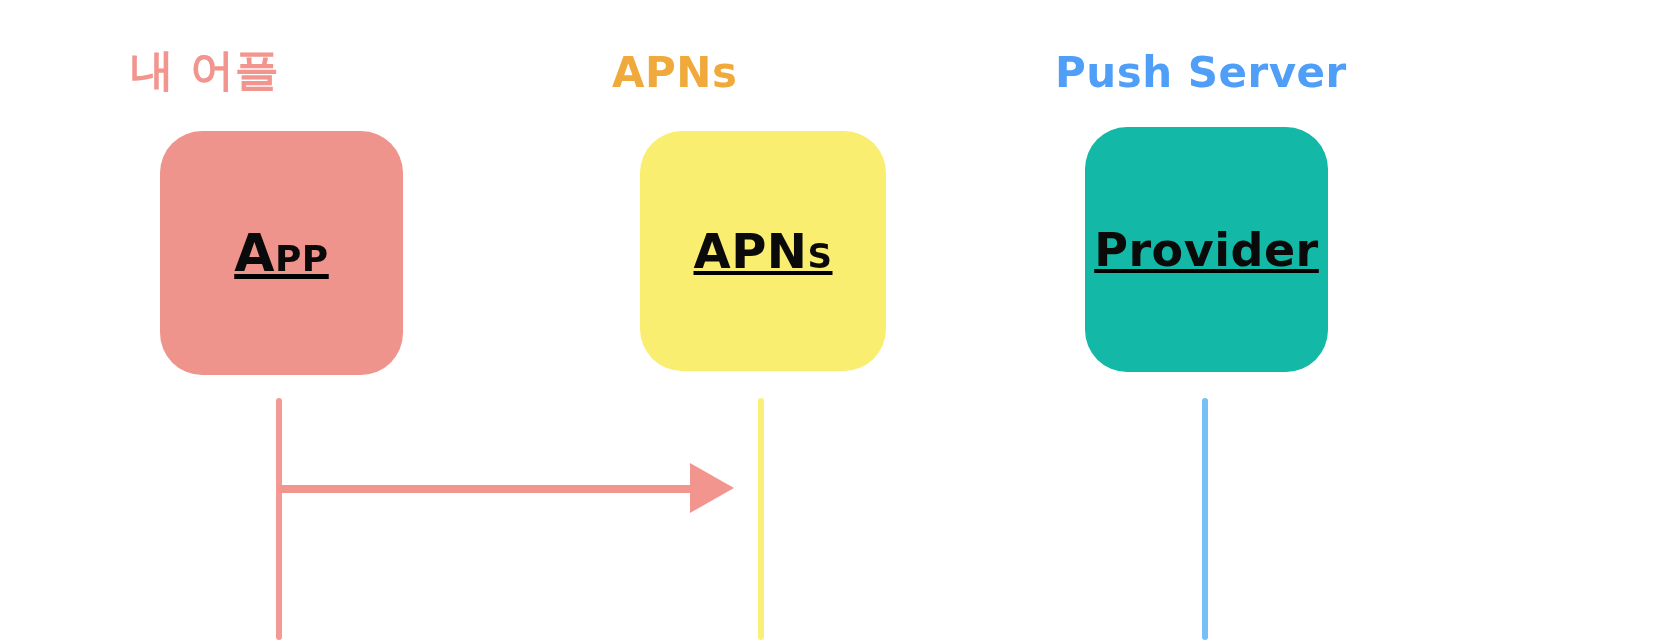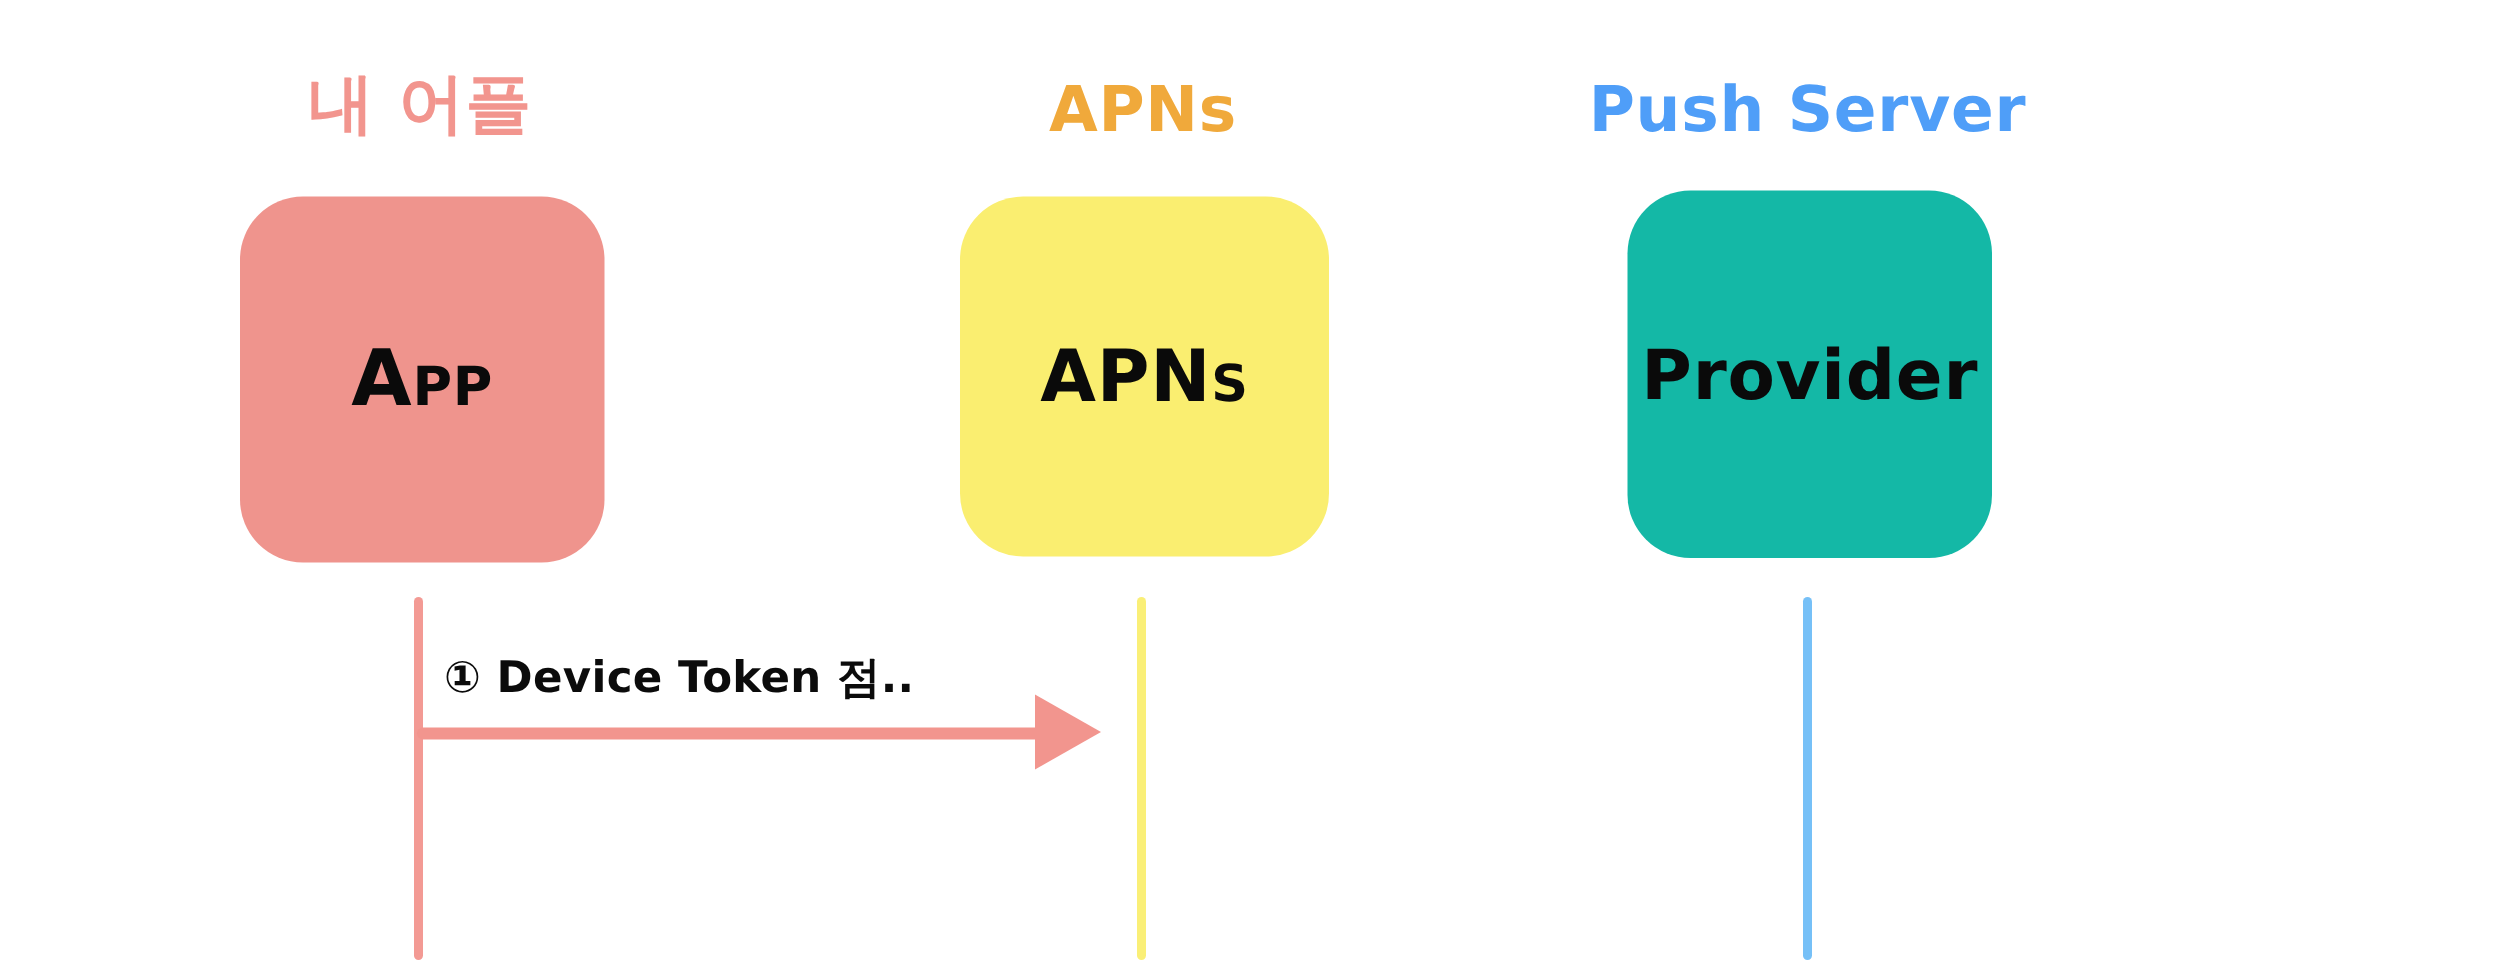--- a/index.html
+++ b/index.html
@@ -12,21 +12,20 @@
     width: 1670px;
     height: 640px;
     background: #ffffff;
     overflow: hidden;
     font-family: "DejaVu Sans", "Liberation Sans", sans-serif;
   }
 
   
   .col-title {
     position: absolute;
-    text-align: center;
     font-weight: 700;
     white-space: nowrap;
     letter-spacing: 0.5px;
     line-height: 1;
   }
   #title-app {
     left: 130px;
     top: 48px;
     width: 300px;
     font-size: 44px;
@@ -48,20 +47,21 @@
     color: #4F9EF8;
   }
 
   
   .actor-box {
     position: absolute;
     border-radius: 42px;
     display: flex;
     align-items: center;
     justify-content: center;
+    text-decoration: underline;
   }
   .actor-label {
     font-size: 46px;
     font-weight: 700;
     color: #0a0a0a;
     letter-spacing: 0.5px;
     line-height: 1;
     font-variant: small-caps;
     text-transform: none;
   }
@@ -156,20 +156,19 @@
   </div>
 
   <div class="actor-box" id="box-provider">
     <span class="actor-label">Provider</span>
   </div>
 
   <div class="lifeline" id="lifeline-app"></div>
   <div class="lifeline" id="lifeline-apns"></div>
   <div class="lifeline" id="lifeline-provider"></div>
 
-  <div id="msg-1-label">① Device Token 점..</div>
 
   <div id="msg-1-arrow">
     <div class="shaft"></div>
   </div>
   <div id="msg-1-head"></div>
 
 </div>
 
 </body></html>

